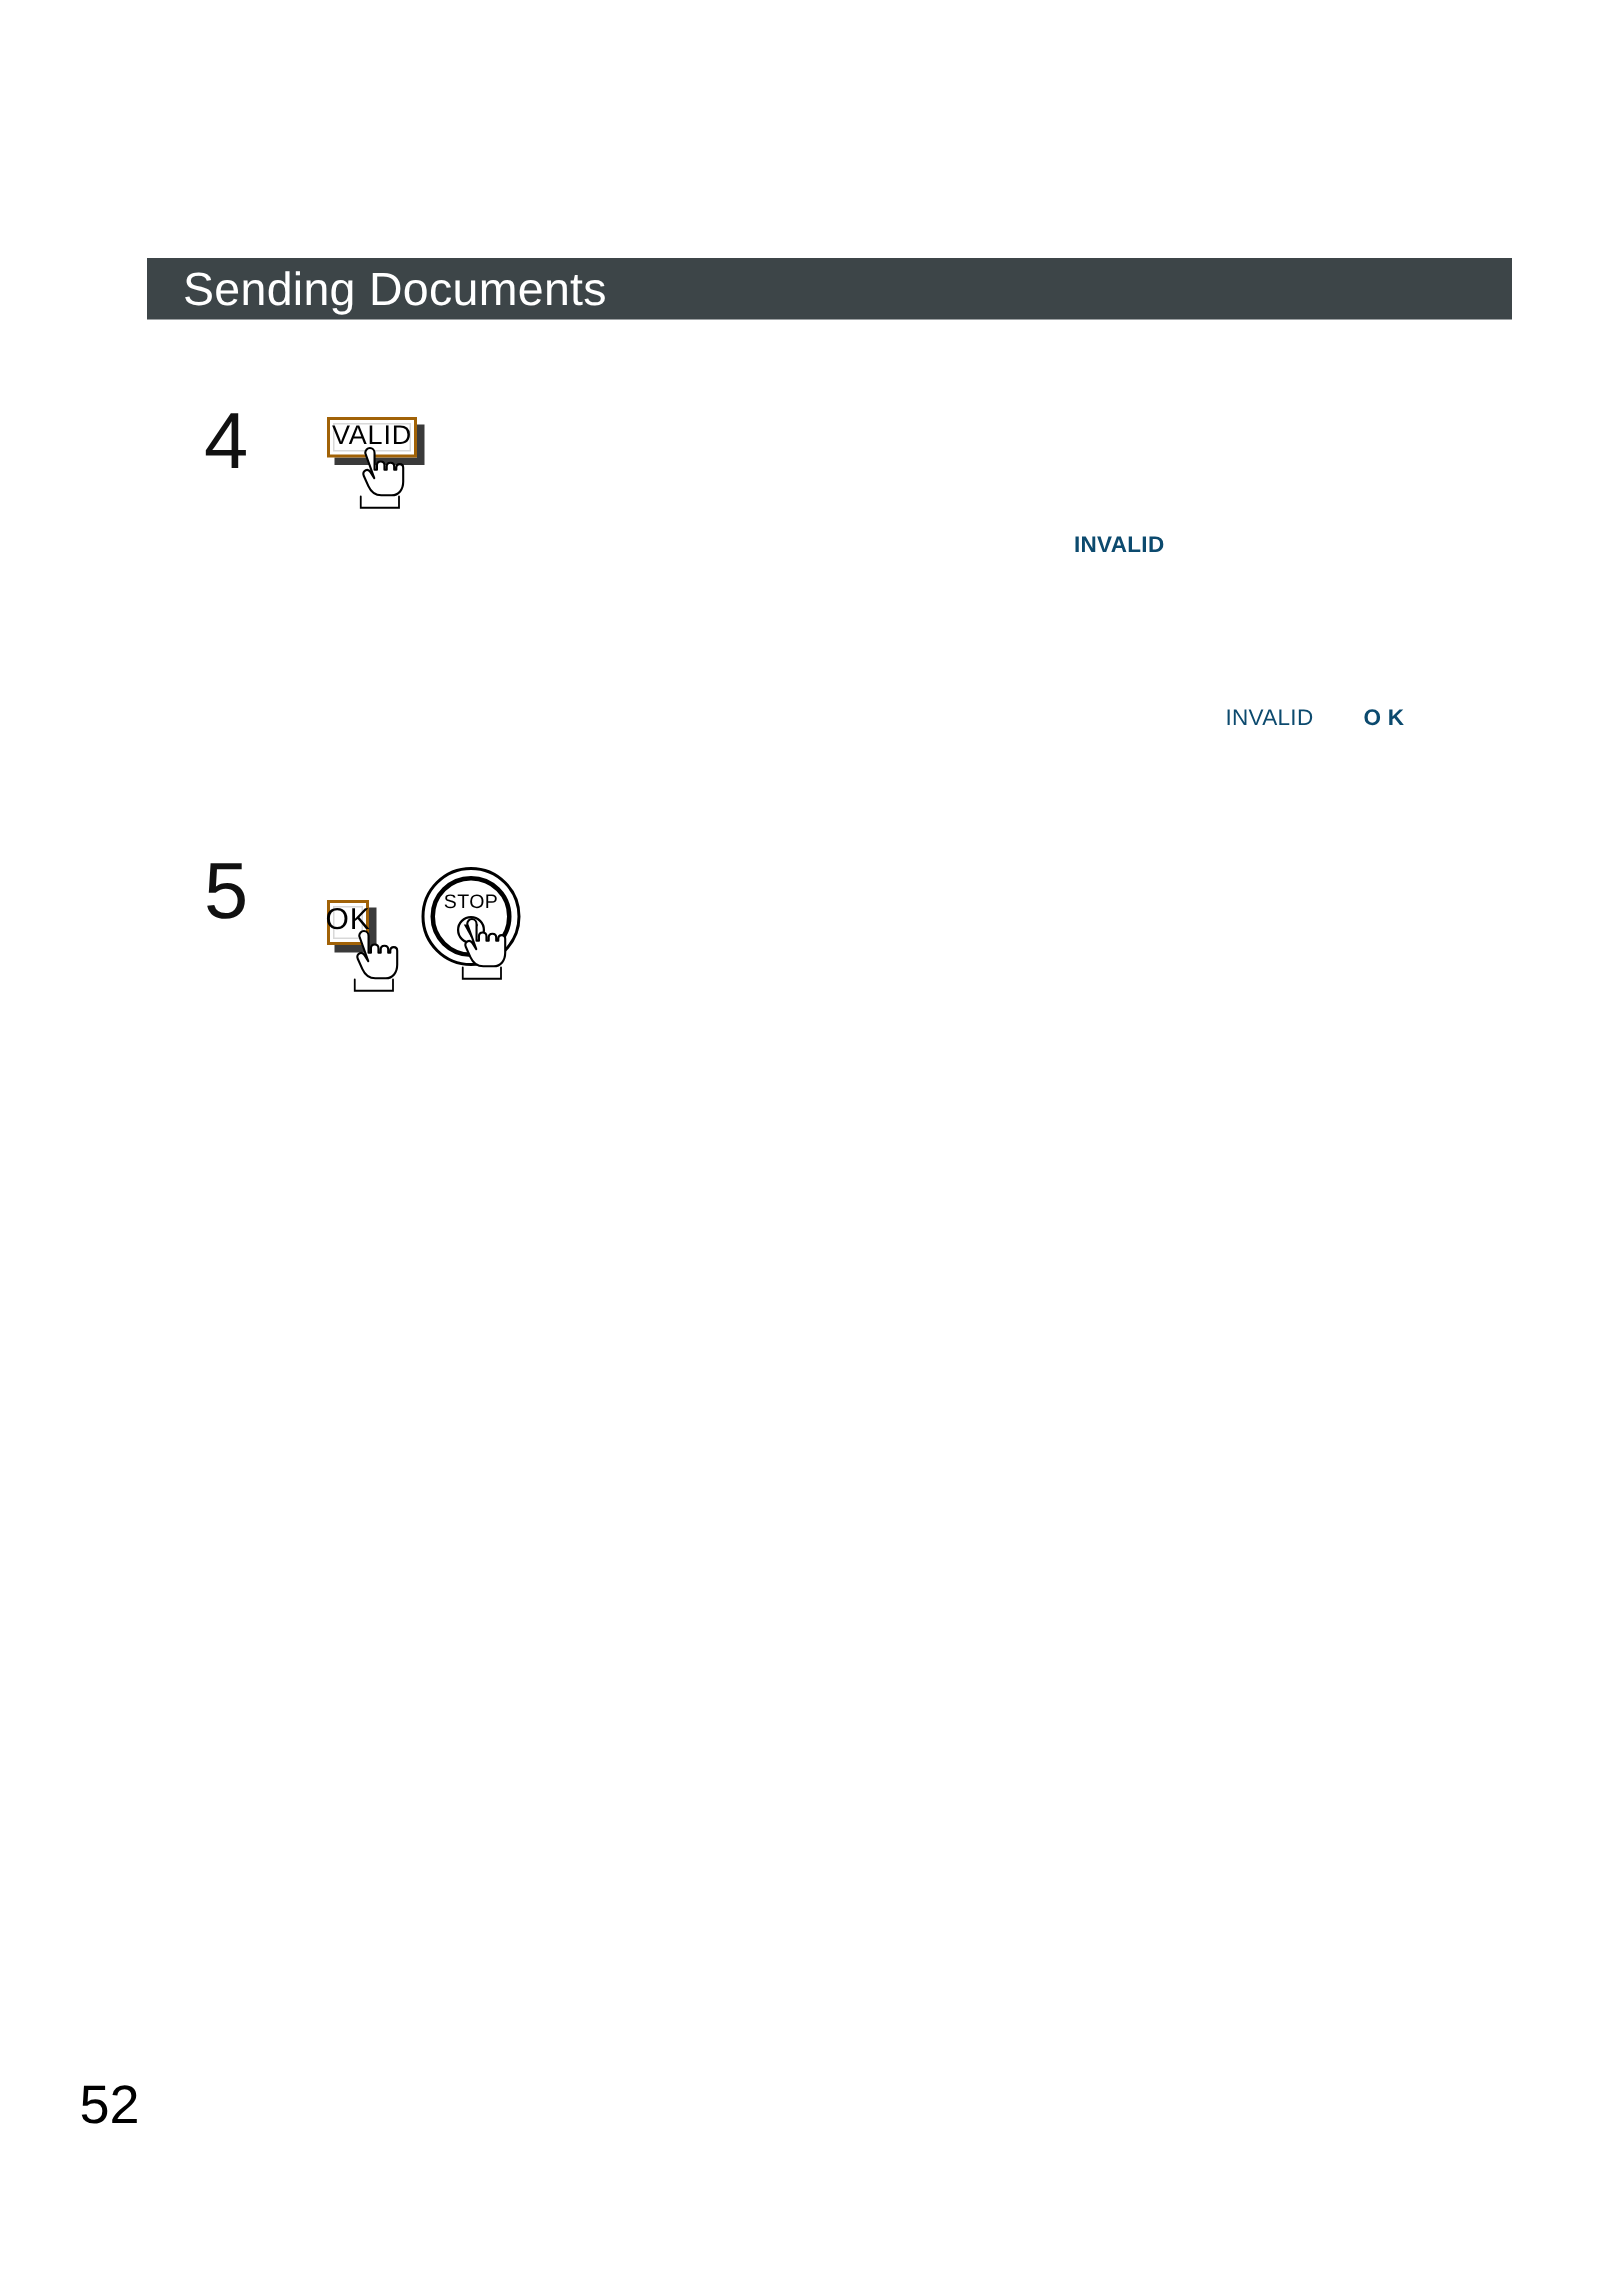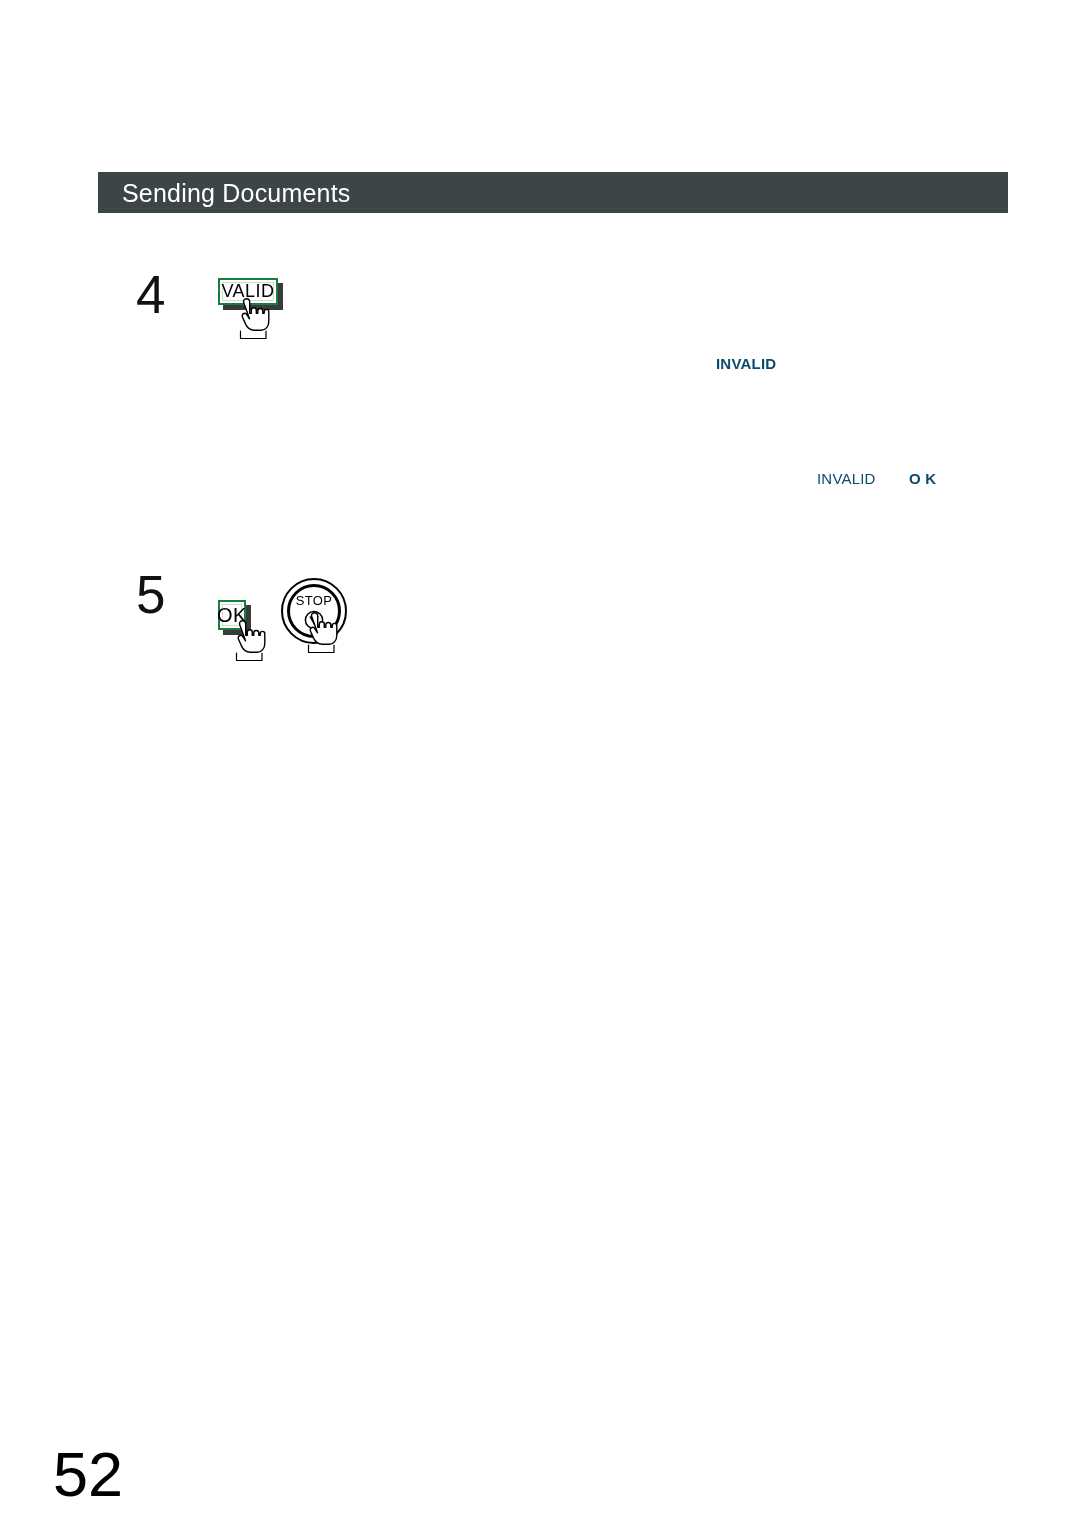--- a/index.html
+++ b/index.html
@@ -31,21 +31,21 @@
     height: 41px;
     background: #3d4548;
   }
   .header-title {
     position: absolute;
     left: 24px;
     top: 50%;
     transform: translateY(-50%);
     color: #ffffff;
     font-family: "Liberation Sans", sans-serif;
-    font-size: 25px;
+    font-size: 31px;
     font-weight: 400;
     letter-spacing: 0.2px;
     white-space: nowrap;
   }
 
   
   .step-num {
     position: absolute;
     font-family: "Liberation Sans", sans-serif;
     font-size: 53px;
@@ -70,23 +70,23 @@
     background: #3a3a3a;
   }
   .panel-btn .face {
     position: absolute;
     left: 0;
     top: 0;
     width: 100%;
     height: 100%;
     box-sizing: border-box;
     background: #ffffff;
-    border: 2px solid #15803d;
+    border: 2px solid #a16207;
     display: flex;
-    align-items: center;
+    align-items: flex-start;
     justify-content: center;
   }
   .panel-btn .face::before {
     
     content: "";
     position: absolute;
     left: 2px; top: 2px; right: 2px; bottom: 2px;
     border: 1px solid #d8d8d8;
     pointer-events: none;
   }
@@ -185,23 +185,23 @@
     top: 470px;
     font-size: 15px;
     font-weight: 700;
     letter-spacing: 0.2px;
   }
 
   
   .page-number {
     position: absolute;
     left: 53px;
-    top: 1443px;
-    font-family: "Liberation Sans", sans-serif;
-    font-size: 63px;
+    top: 1385px;
+    font-family: "Liberation Sans", sans-serif;
+    font-size: 36px;
     font-weight: 400;
     line-height: 1;
     color: #000000;
   }
 </style>
 </head>
 <body>
 
 <div class="page">
 

